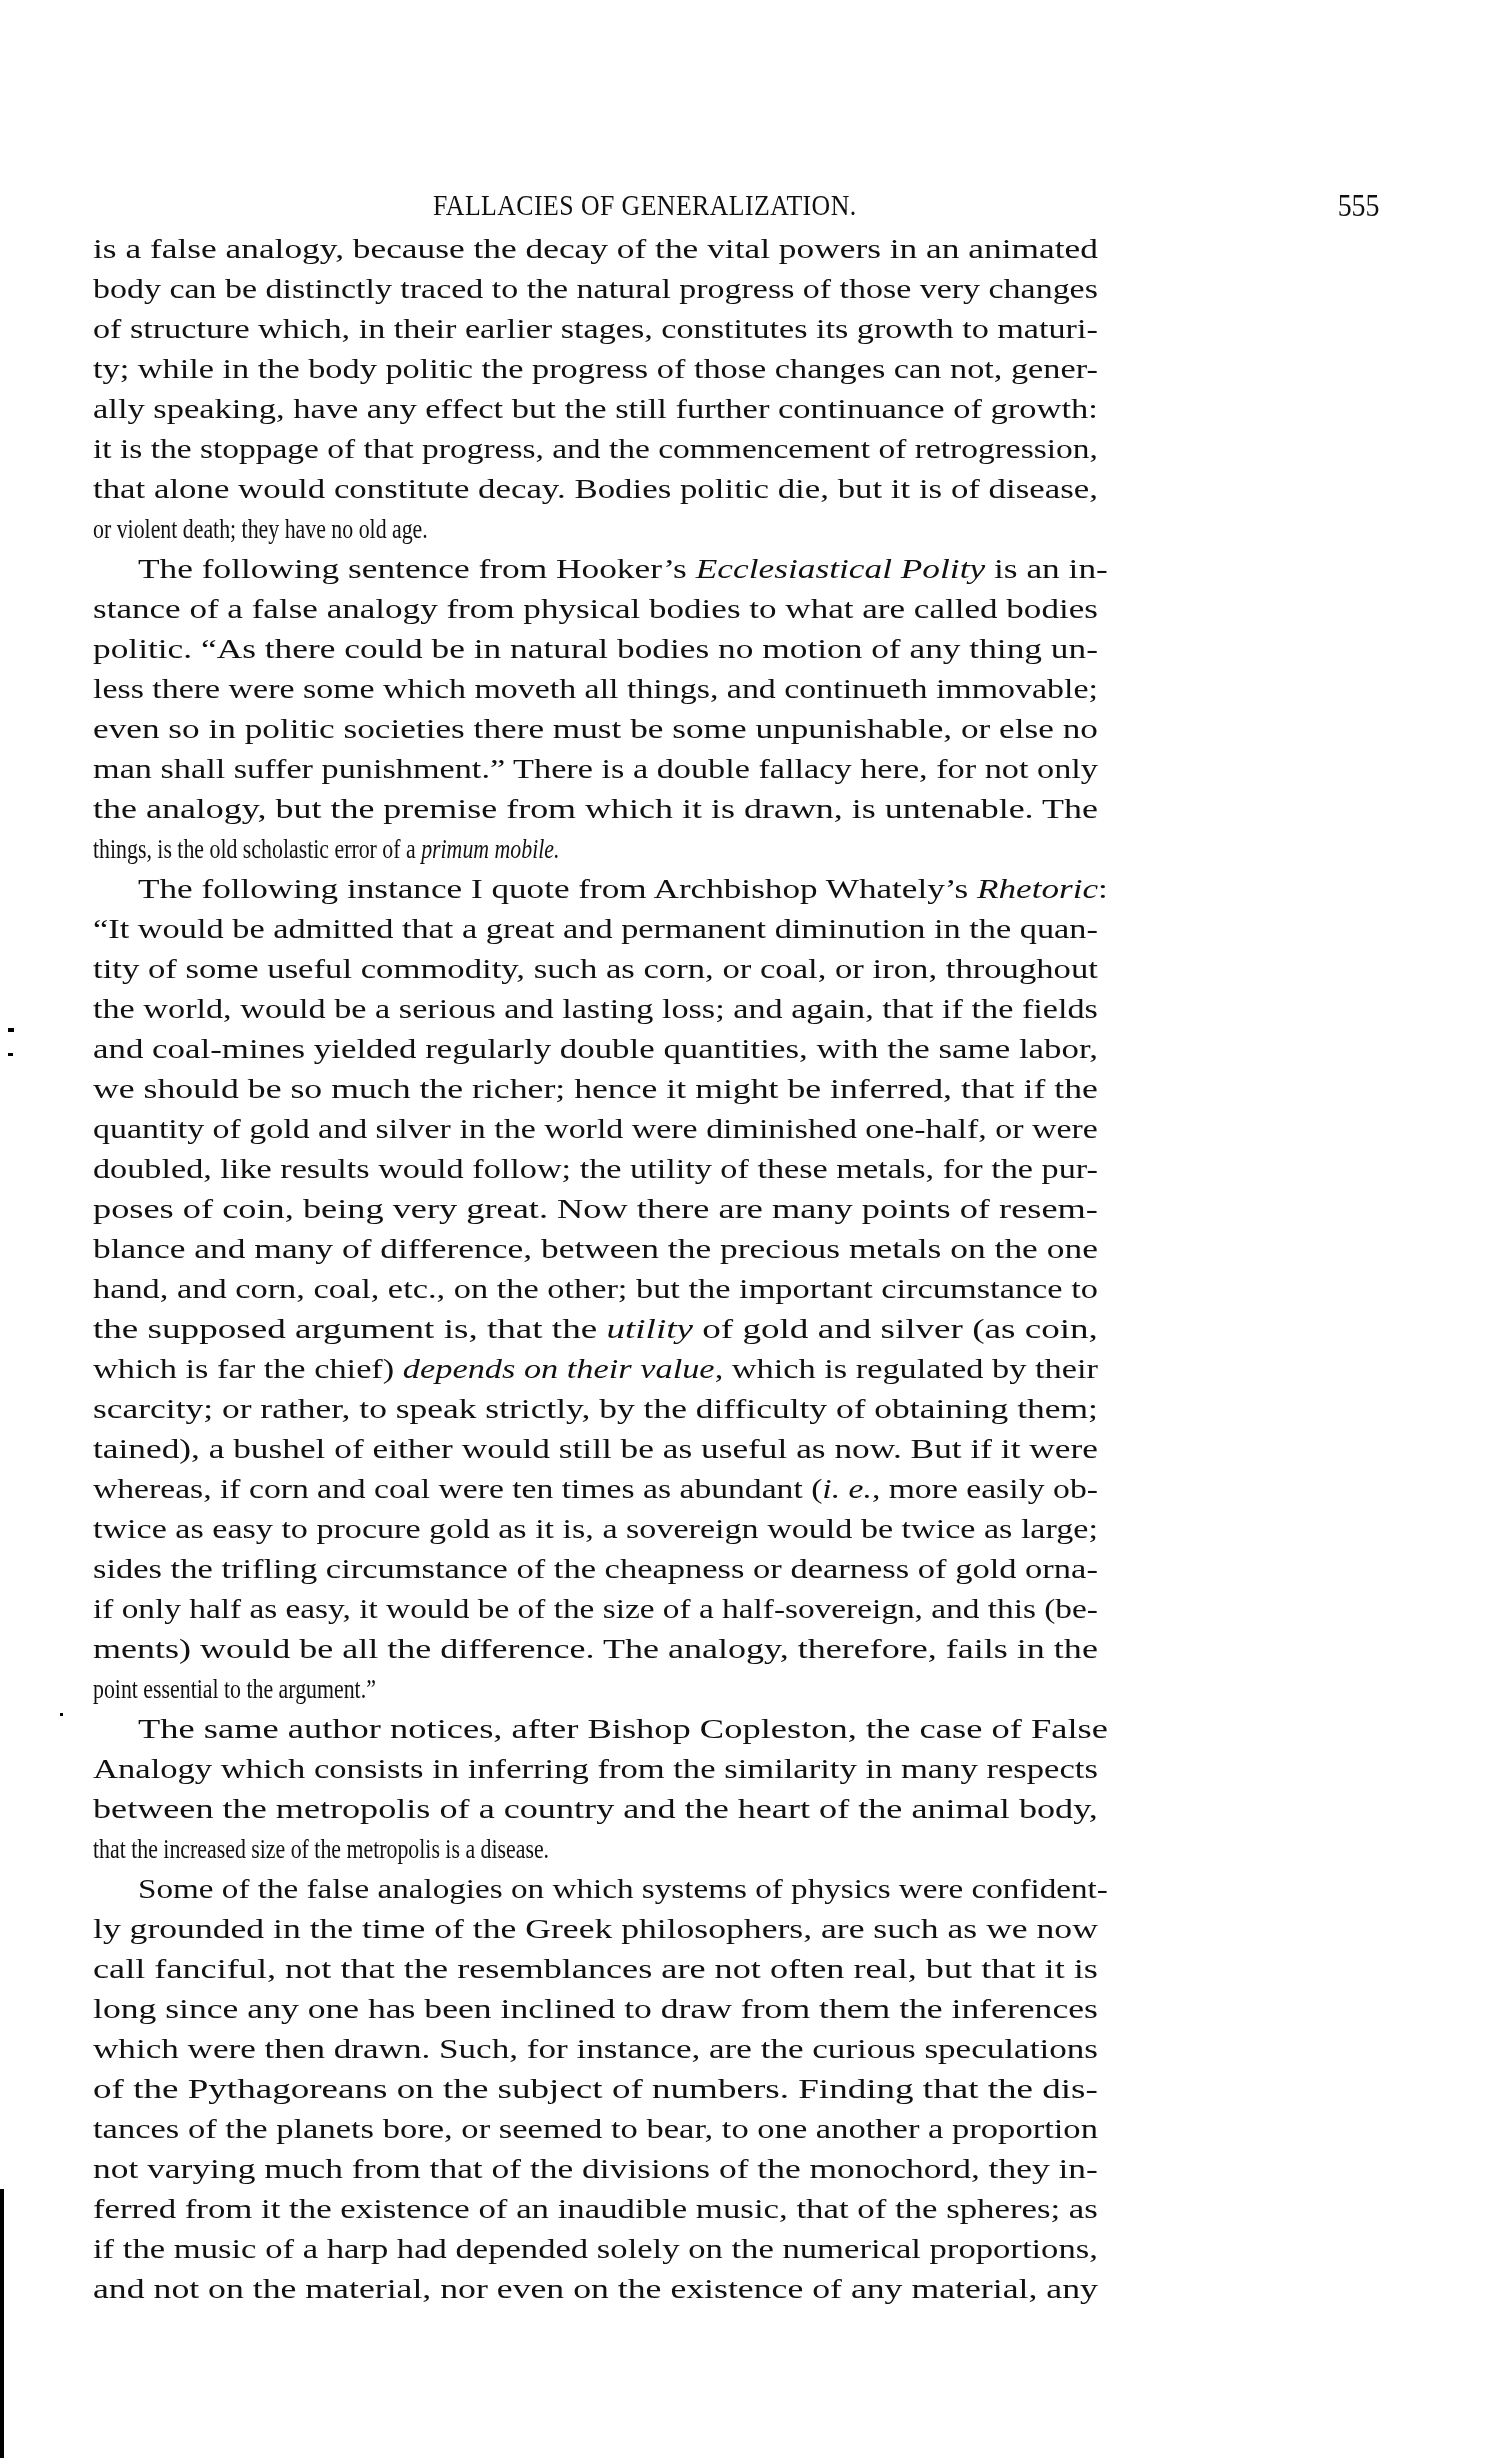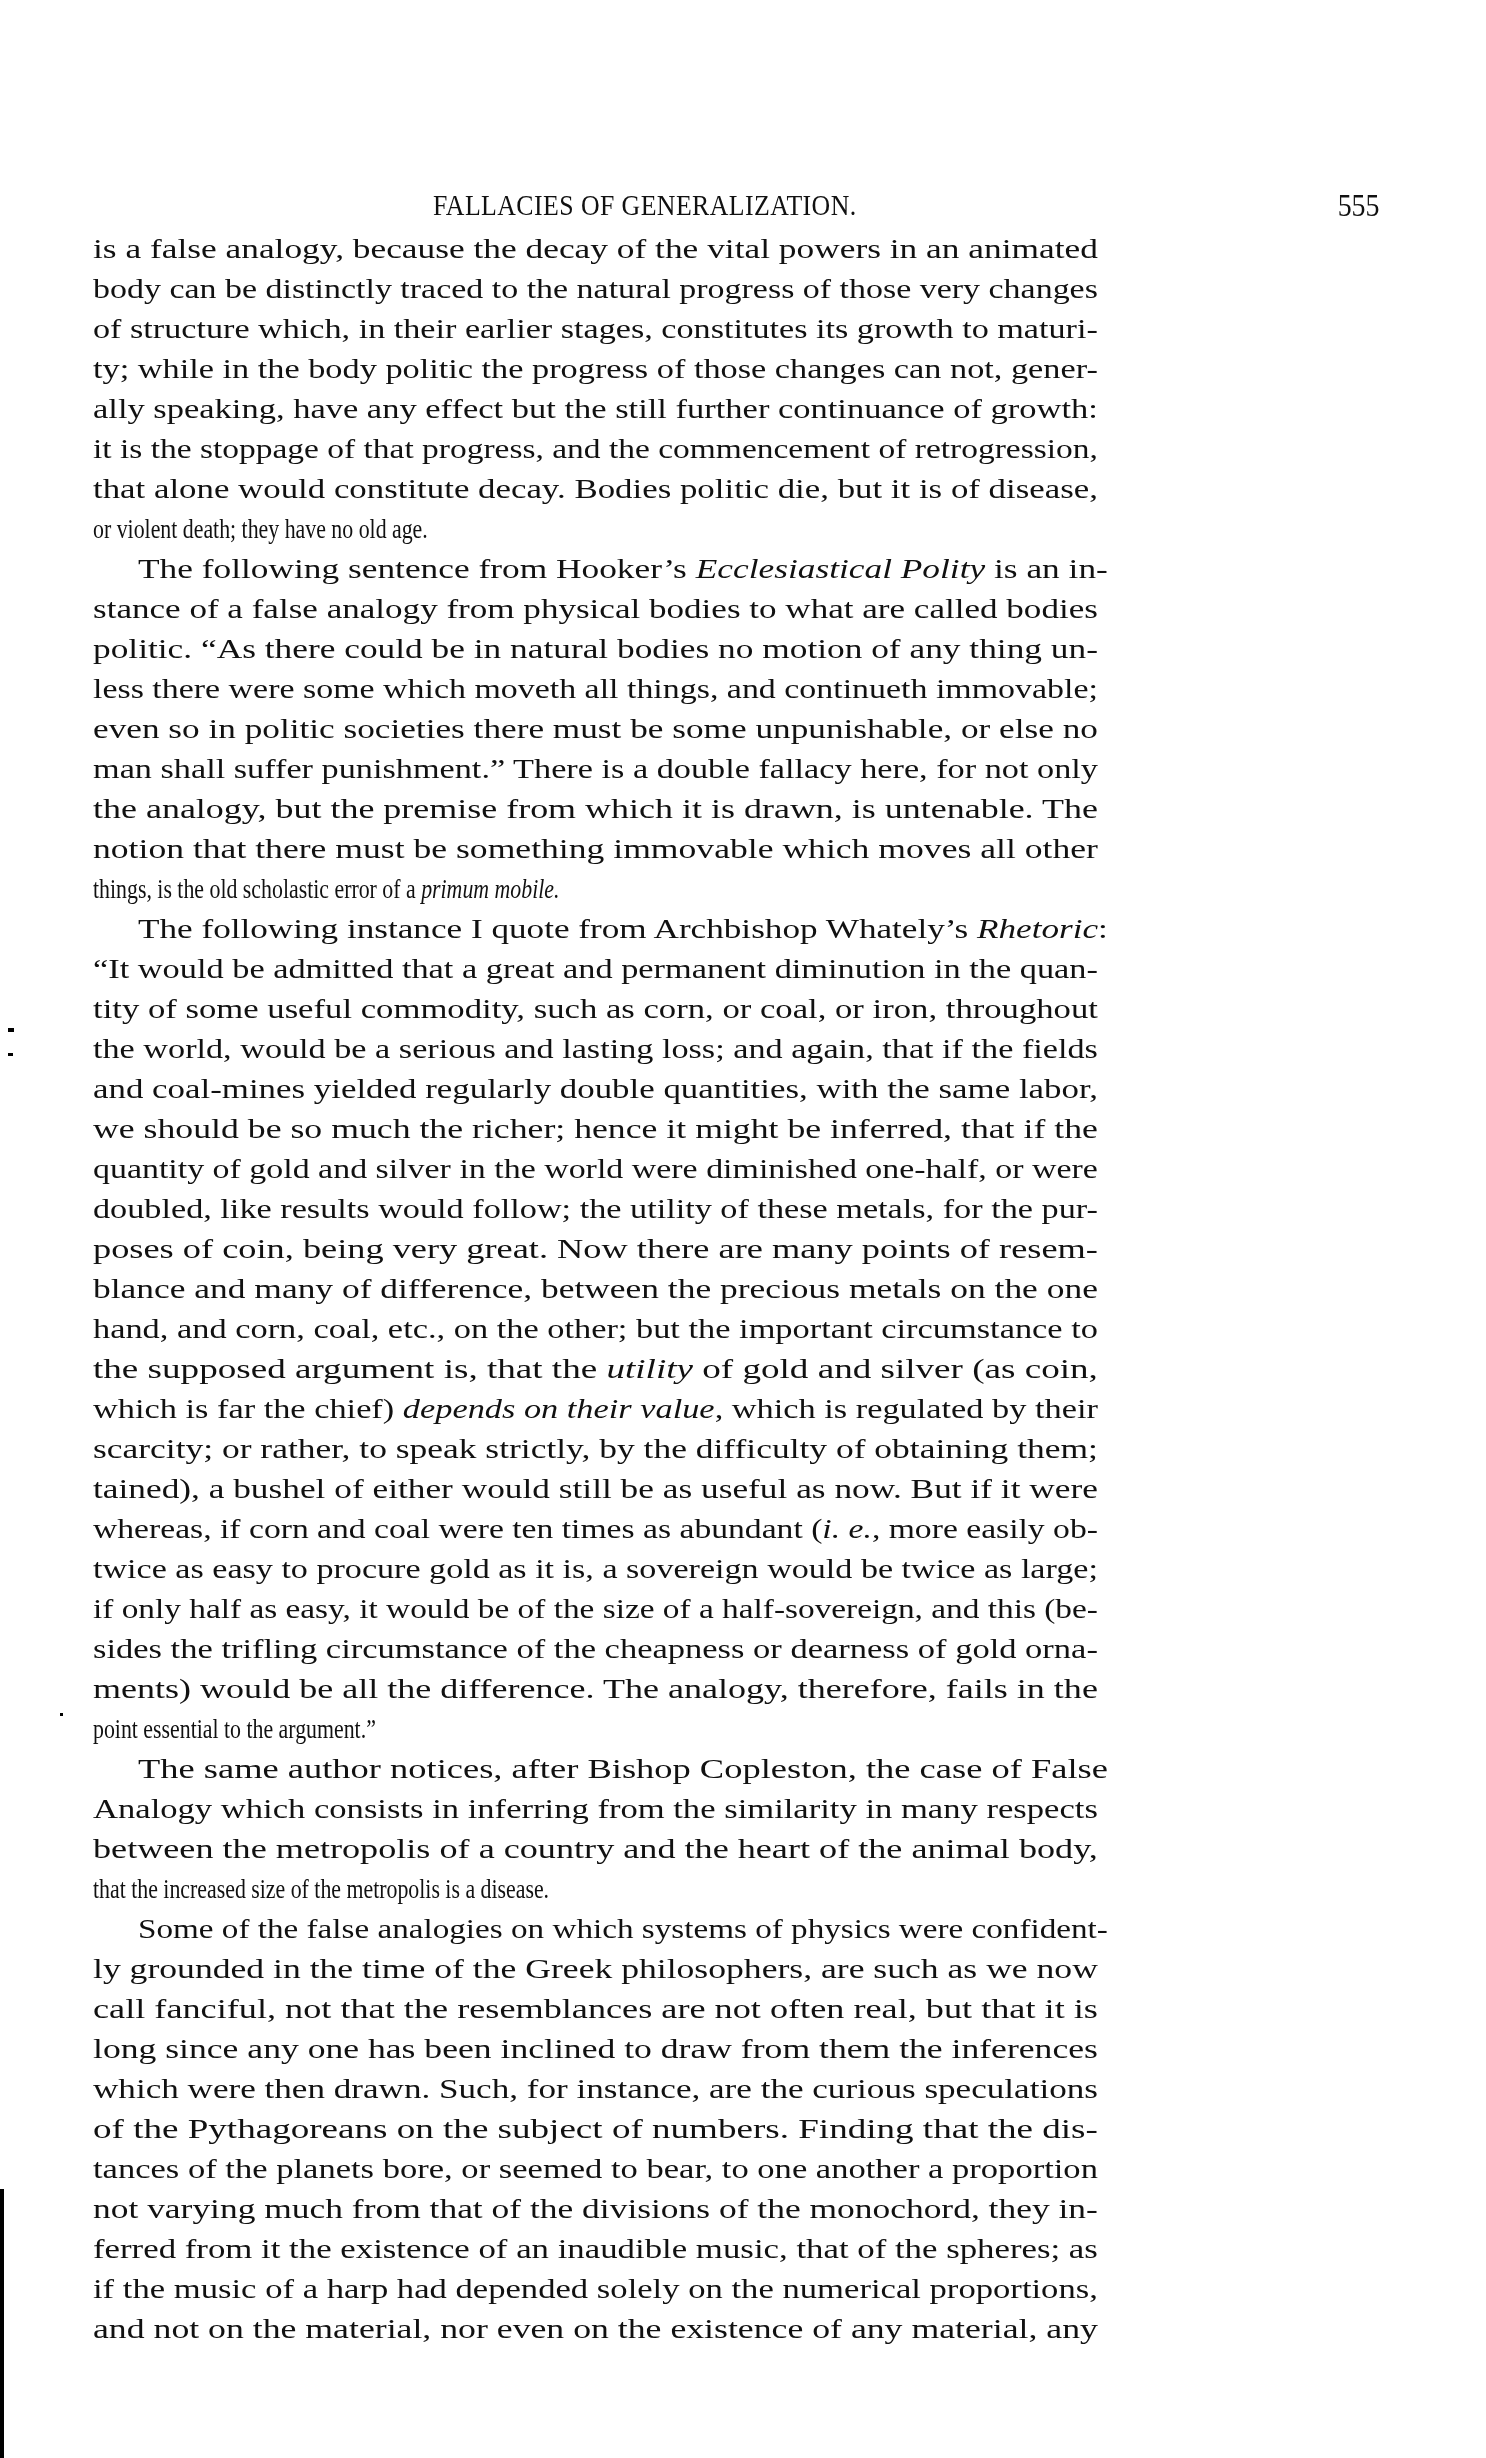--- a/index.html
+++ b/index.html
@@ -53,41 +53,40 @@
       <div class="line"><span class="line-inner" style="transform: scaleX(1.1955);">it is the stoppage of that progress, and the commencement of retrogression,</span></div>
       <div class="line"><span class="line-inner" style="transform: scaleX(1.2442);">that alone would constitute decay.  Bodies politic die, but it is of disease,</span></div>
       <div class="line"><span class="line-inner" style="transform: scaleX(0.78);">or violent death; they have no old age.</span></div>
       <div class="line indent"><span class="line-inner" style="transform: scaleX(1.262);">The following sentence from Hooker’s <em>Ecclesiastical Polity</em> is an in-</span></div>
       <div class="line"><span class="line-inner" style="transform: scaleX(1.2524);">stance of a false analogy from physical bodies to what are called bodies</span></div>
       <div class="line"><span class="line-inner" style="transform: scaleX(1.262);">politic.  “As there could be in natural bodies no motion of any thing un-</span></div>
       <div class="line"><span class="line-inner" style="transform: scaleX(1.2112);">less there were some which moveth all things, and continueth immovable;</span></div>
       <div class="line"><span class="line-inner" style="transform: scaleX(1.2583);">even so in politic societies there must be some unpunishable, or else no</span></div>
       <div class="line"><span class="line-inner" style="transform: scaleX(1.2231);">man shall suffer punishment.”  There is a double fallacy here, for not only</span></div>
       <div class="line"><span class="line-inner" style="transform: scaleX(1.2846);">the analogy, but the premise from which it is drawn, is untenable.  The</span></div>
-      <div class="line"><span class="line-inner" style="transform: scaleX(1.2719);">notion that there must be something immovable which moves all other</span></div>
       <div class="line"><span class="line-inner" style="transform: scaleX(0.78);">things, is the old scholastic error of a <em>primum mobile.</em></span></div>
       <div class="line indent"><span class="line-inner" style="transform: scaleX(1.2556);">The following instance I quote from Archbishop Whately’s <em>Rhetoric</em>:</span></div>
       <div class="line"><span class="line-inner" style="transform: scaleX(1.2262);">“It would be admitted that a great and permanent diminution in the quan-</span></div>
       <div class="line"><span class="line-inner" style="transform: scaleX(1.2382);">tity of some useful commodity, such as corn, or coal, or iron, throughout</span></div>
       <div class="line"><span class="line-inner" style="transform: scaleX(1.2214);">the world, would be a serious and lasting loss; and again, that if the fields</span></div>
       <div class="line"><span class="line-inner" style="transform: scaleX(1.2456);">and coal-mines yielded regularly double quantities, with the same labor,</span></div>
       <div class="line"><span class="line-inner" style="transform: scaleX(1.2758);">we should be so much the richer; hence it might be inferred, that if the</span></div>
       <div class="line"><span class="line-inner" style="transform: scaleX(1.2112);">quantity of gold and silver in the world were diminished one-half, or were</span></div>
       <div class="line"><span class="line-inner" style="transform: scaleX(1.2222);">doubled, like results would follow; the utility of these metals, for the pur-</span></div>
       <div class="line"><span class="line-inner" style="transform: scaleX(1.2976);">poses of coin, being very great.  Now there are many points of resem-</span></div>
       <div class="line"><span class="line-inner" style="transform: scaleX(1.2655);">blance and many of difference, between the precious metals on the one</span></div>
       <div class="line"><span class="line-inner" style="transform: scaleX(1.2274);">hand, and corn, coal, etc., on the other; but the important circumstance to</span></div>
       <div class="line"><span class="line-inner" style="transform: scaleX(1.3249);">the supposed argument is, that the <em>utility</em> of gold and silver (as coin,</span></div>
       <div class="line"><span class="line-inner" style="transform: scaleX(1.2262);">which is far the chief) <em>depends on their value</em>, which is regulated by their</span></div>
       <div class="line"><span class="line-inner" style="transform: scaleX(1.2663);">scarcity; or rather, to speak strictly, by the difficulty of obtaining them;</span></div>
       <div class="line"><span class="line-inner" style="transform: scaleX(1.2612);">tained), a bushel of either would still be as useful as now.  But if it were</span></div>
       <div class="line"><span class="line-inner" style="transform: scaleX(1.2012);">whereas, if corn and coal were ten times as abundant (<em>i. e.</em>, more easily ob-</span></div>
       <div class="line"><span class="line-inner" style="transform: scaleX(1.2177);">twice as easy to procure gold as it is, a sovereign would be twice as large;</span></div>
+      <div class="line"><span class="line-inner" style="transform: scaleX(1.2321);">sides the trifling circumstance of the cheapness or dearness of gold orna-</span></div>
       <div class="line"><span class="line-inner" style="transform: scaleX(1.1904);">if only half as easy, it would be of the size of a half-sovereign, and this (be-</span></div>
-      <div class="line"><span class="line-inner" style="transform: scaleX(1.2321);">sides the trifling circumstance of the cheapness or dearness of gold orna-</span></div>
       <div class="line"><span class="line-inner" style="transform: scaleX(1.2869);">ments) would be all the difference.  The analogy, therefore, fails in the</span></div>
       <div class="line"><span class="line-inner" style="transform: scaleX(0.78);">point essential to the argument.”</span></div>
       <div class="line indent"><span class="line-inner" style="transform: scaleX(1.302);">The same author notices, after Bishop Copleston, the case of False</span></div>
       <div class="line"><span class="line-inner" style="transform: scaleX(1.2354);">Analogy which consists in inferring from the similarity in many respects</span></div>
       <div class="line"><span class="line-inner" style="transform: scaleX(1.2916);">between the metropolis of a country and the heart of the animal body,</span></div>
       <div class="line"><span class="line-inner" style="transform: scaleX(0.78);">that the increased size of the metropolis is a disease.</span></div>
       <div class="line indent"><span class="line-inner" style="transform: scaleX(1.1845);">Some of the false analogies on which systems of physics were confident-</span></div>
       <div class="line"><span class="line-inner" style="transform: scaleX(1.272);">ly grounded in the time of the Greek philosophers, are such as we now</span></div>
       <div class="line"><span class="line-inner" style="transform: scaleX(1.2938);">call fanciful, not that the resemblances are not often real, but that it is</span></div>
       <div class="line"><span class="line-inner" style="transform: scaleX(1.2721);">long since any one has been inclined to draw from them the inferences</span></div>

